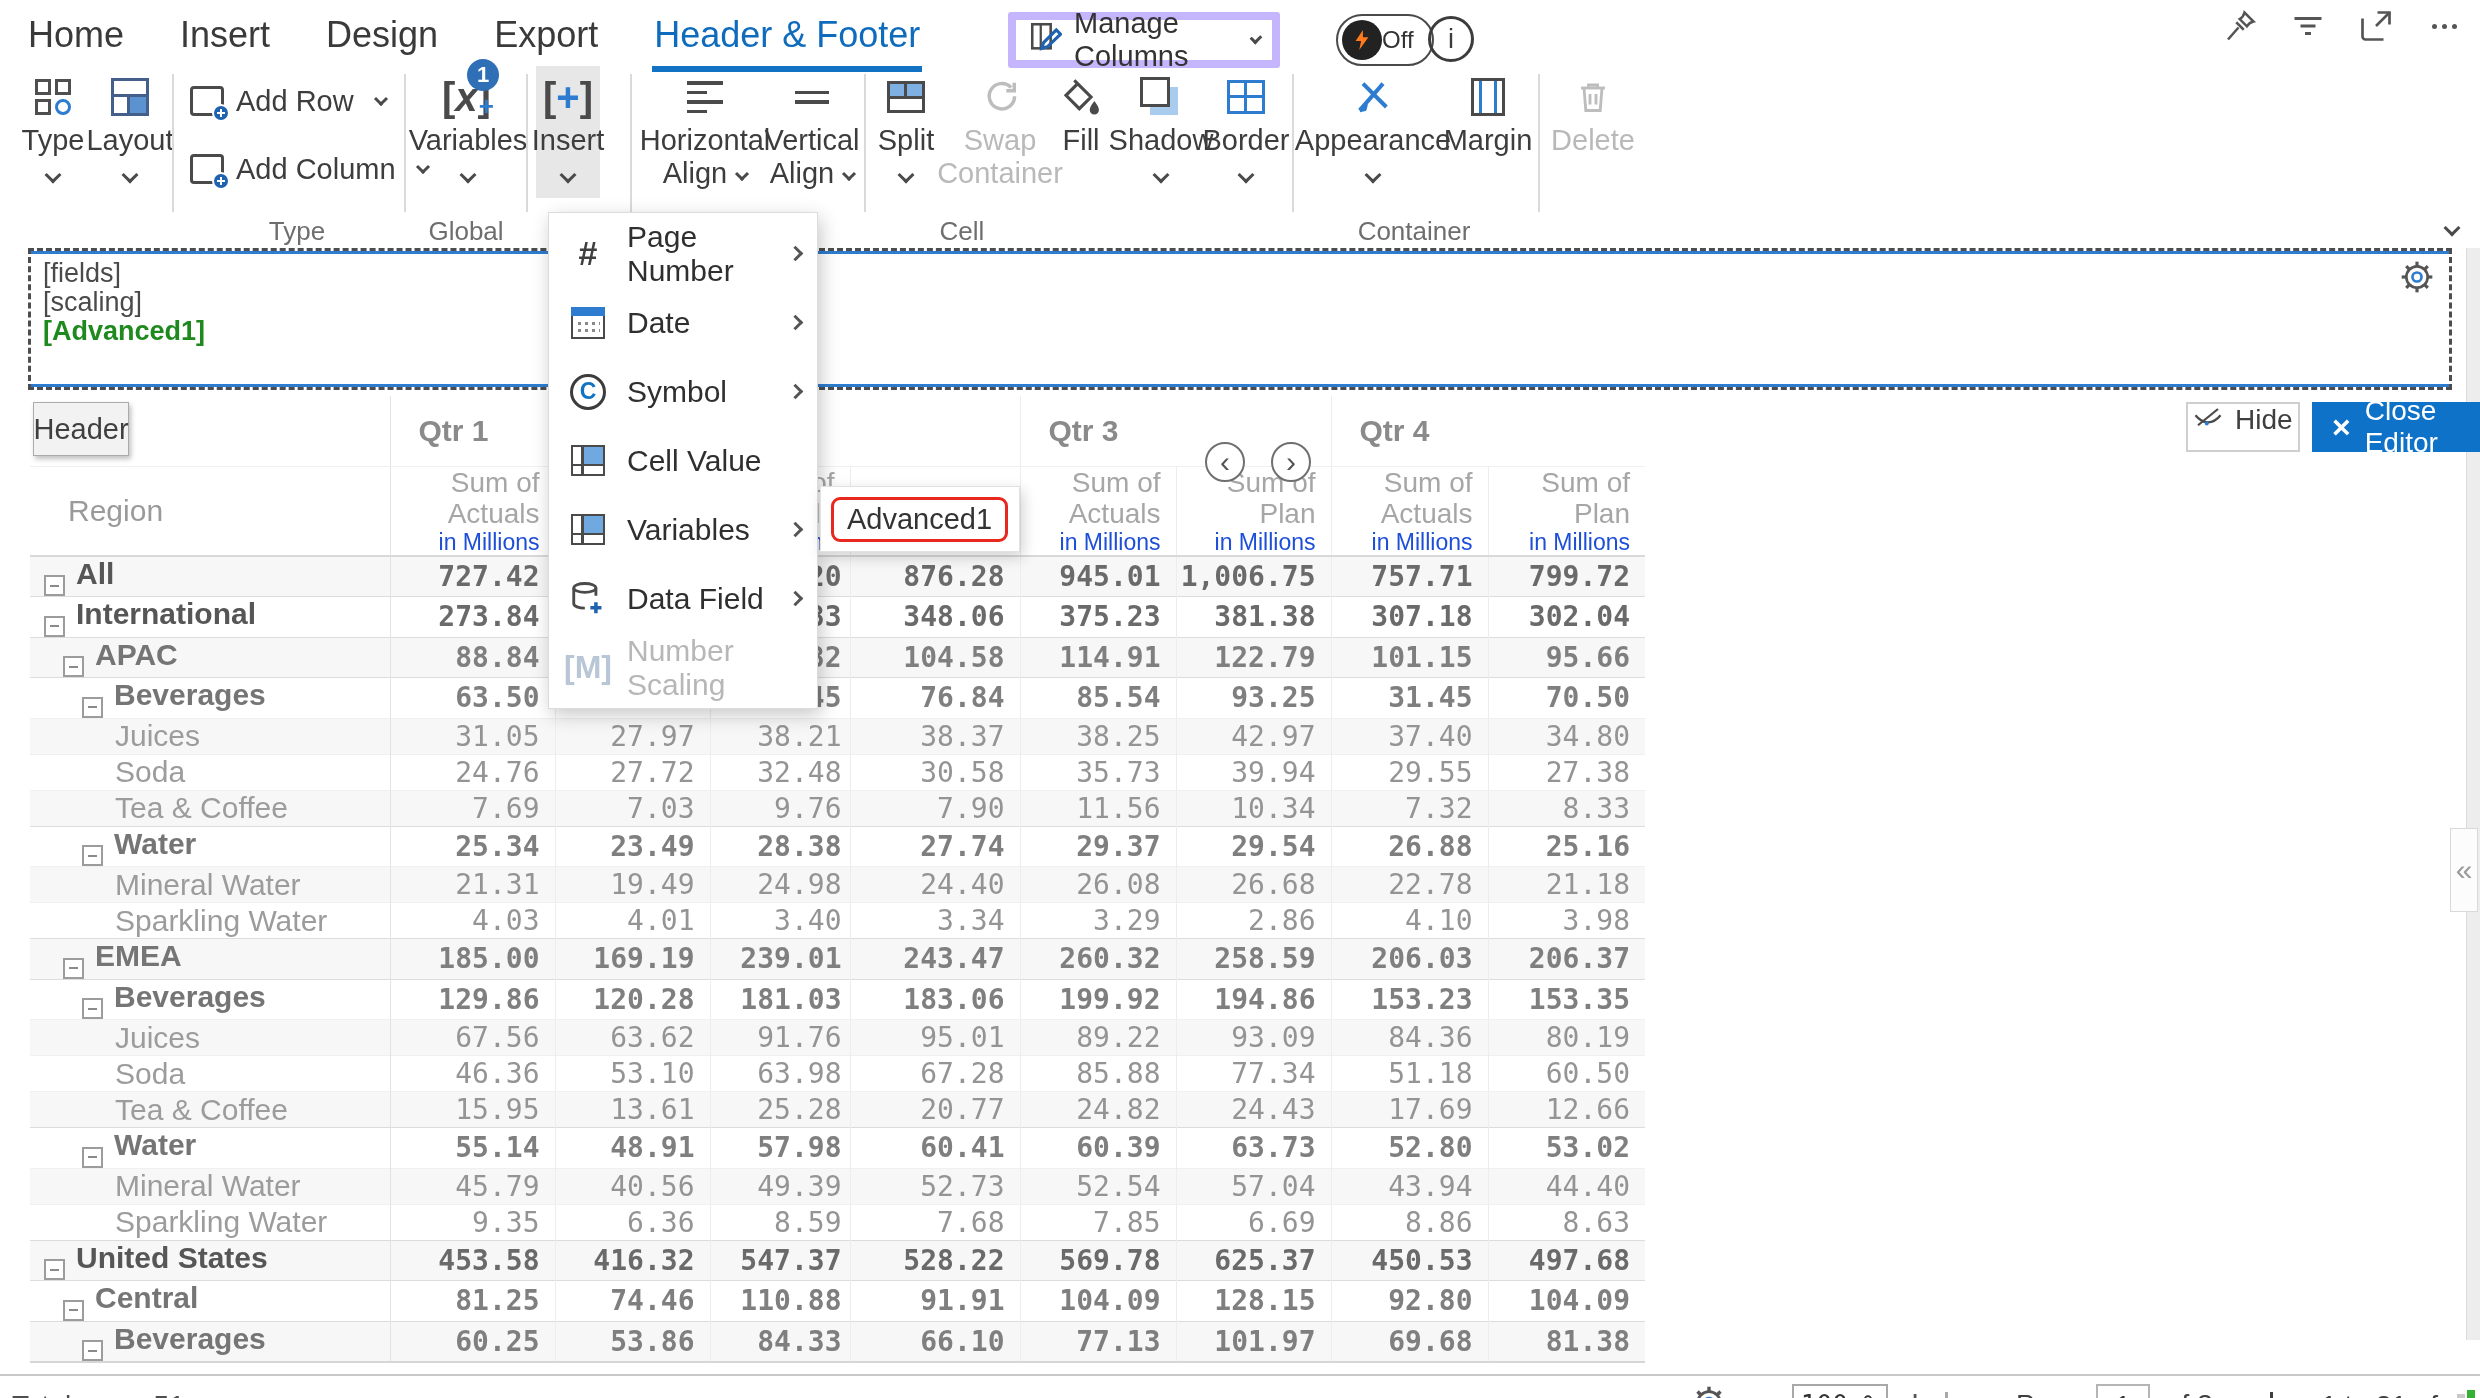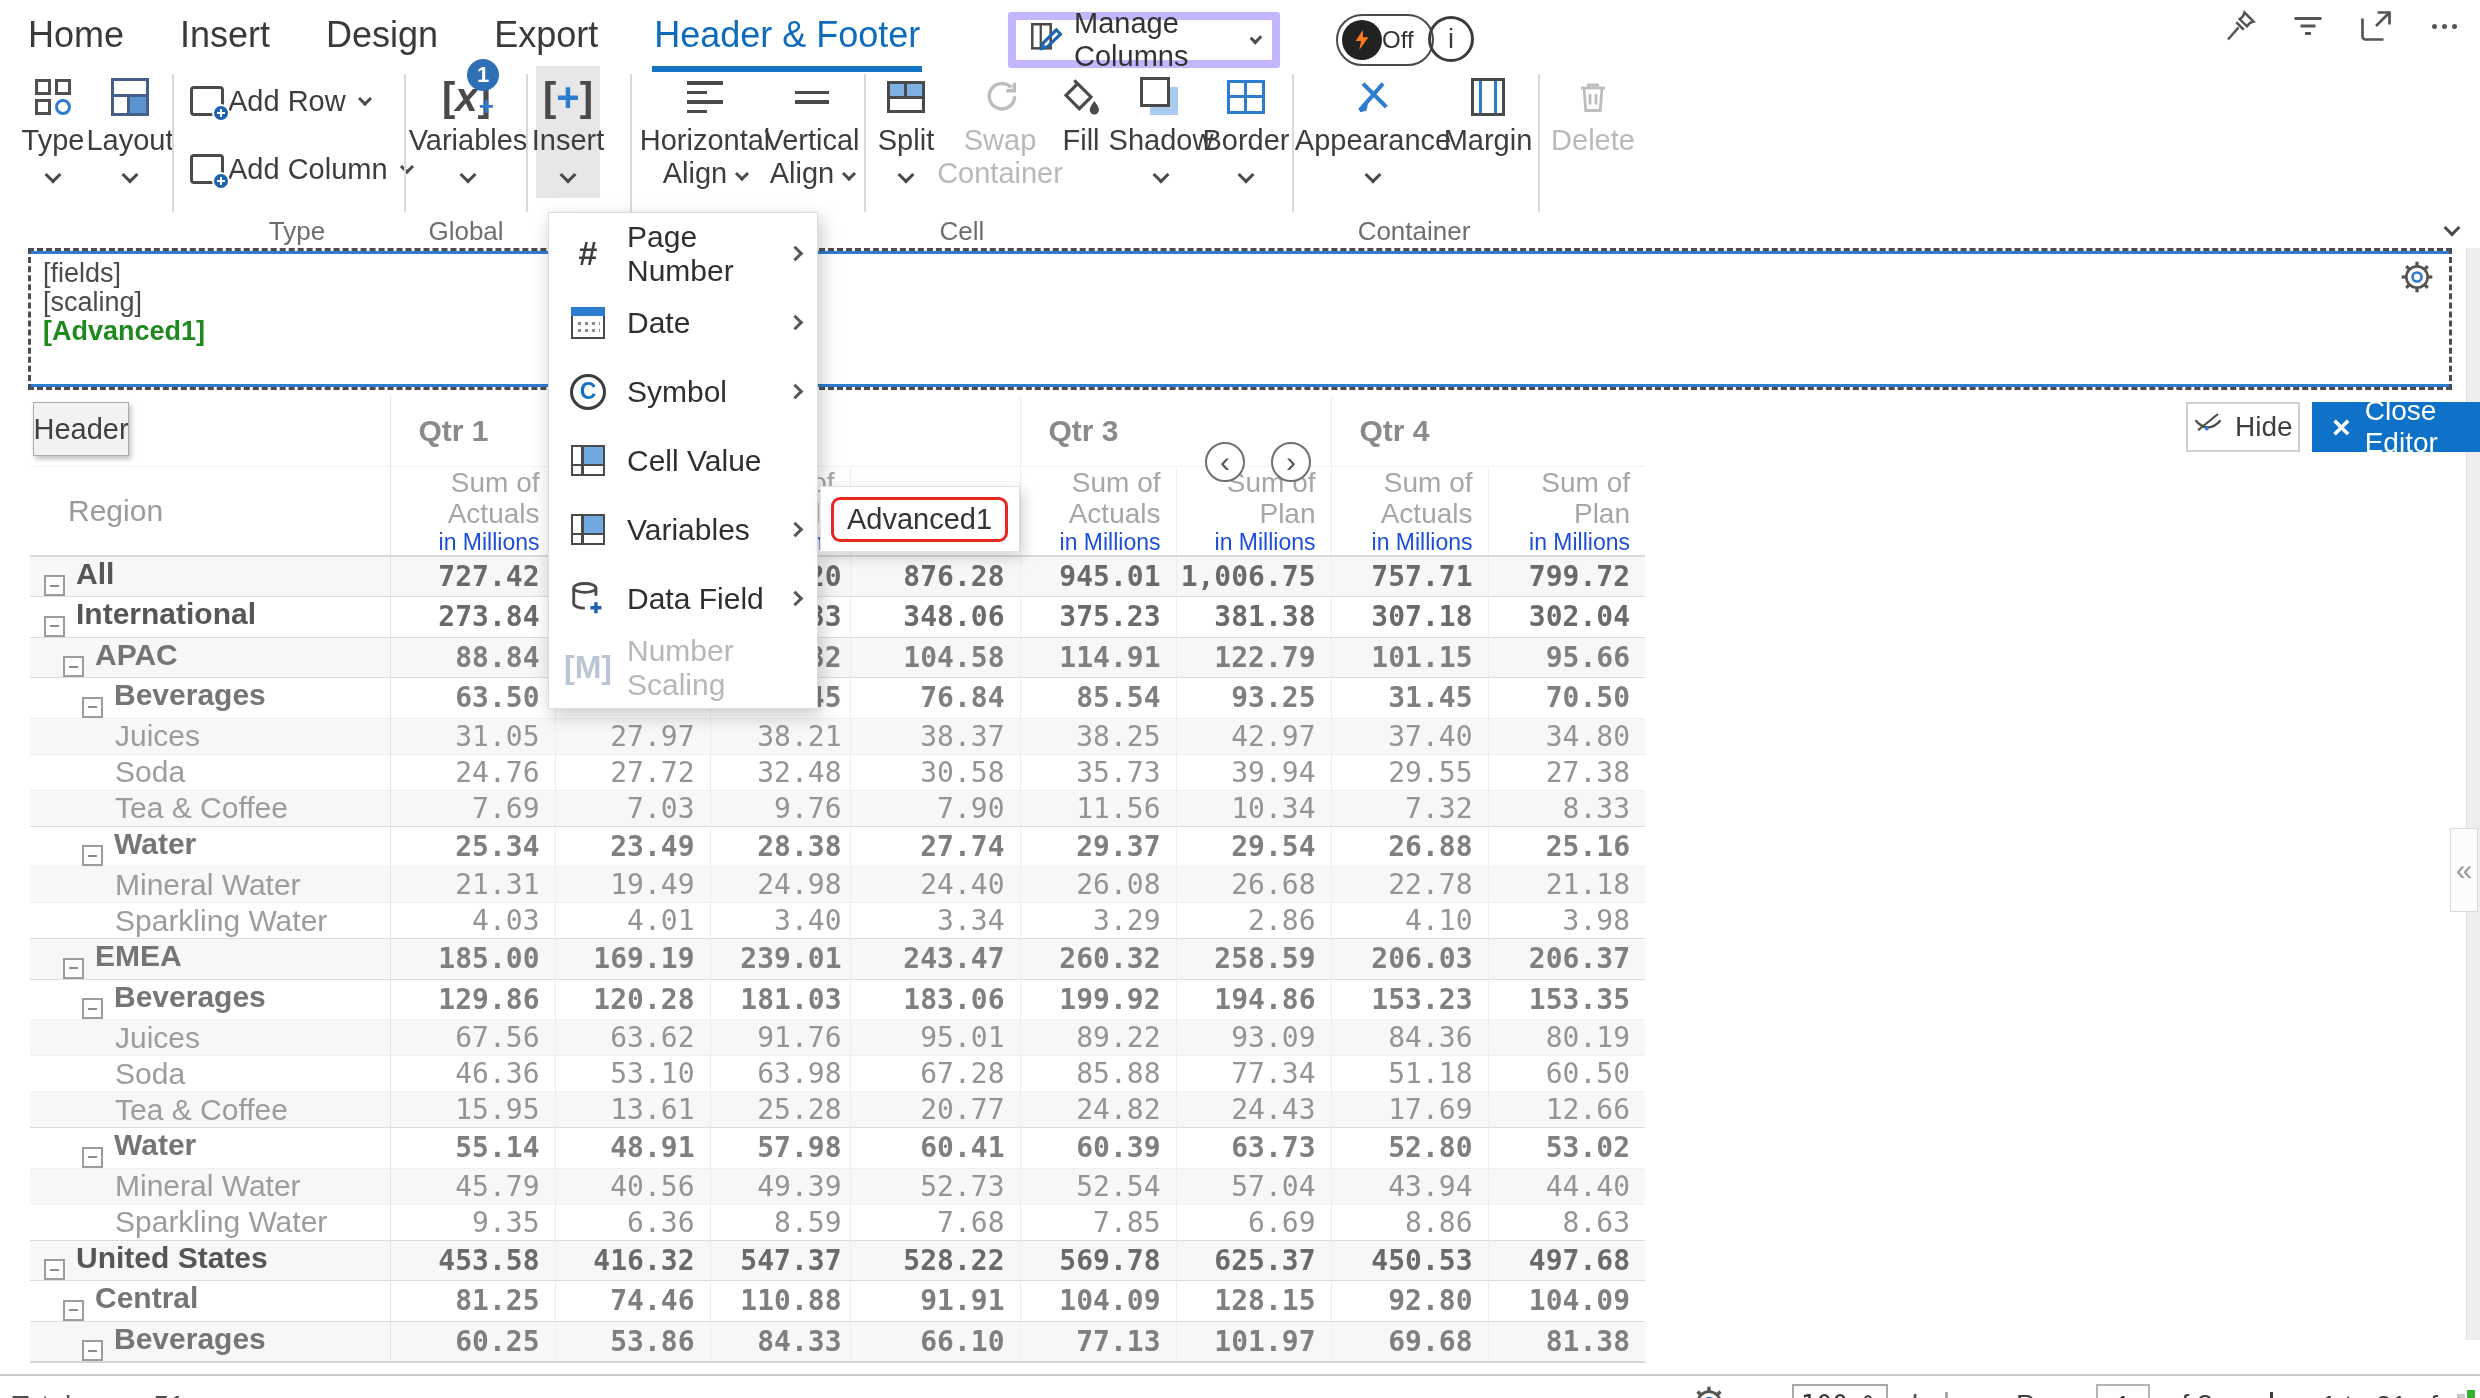--- a/index.html
+++ b/index.html
@@ -33,21 +33,21 @@
   .rb { position:absolute; top:70px; display:flex; flex-direction:column; align-items:center; font-size:29px; color:#3d3d3d; }
   .rb .iconbox { height:54px; display:flex; align-items:center; justify-content:center; }
   .rb .lbl { line-height:33px; text-align:center; }
   .rb.disabled, .rb.disabled .lbl { color:#b9b9b9; }
   .chv { display:inline-block; width:12px; height:12px; border-right:3px solid #4a4a4a;
          border-bottom:3px solid #4a4a4a; transform:rotate(45deg); }
   .rb .chv { margin-top:12px; }
   .chv.inline { margin:0 0 4px 10px; width:10px; height:10px; }
   .insert-tile { position:absolute; left:536px; top:66px; width:64px; height:132px; background:#e7e7e7; }
 
-  .hbtn { display:flex; align-items:center; gap:4px; height:58px; font-size:29px; color:#3d3d3d; }
+  .hbtn { display:flex; align-items:center; gap:12px; height:58px; font-size:29px; color:#3d3d3d; }
 
   
   .ico-type { display:grid; grid-template-columns:16px 16px; grid-template-rows:16px 16px; gap:4px; }
   .ico-type i { border:3px solid #4f4f4f; }
   .ico-type i.ci { border-color:#2e7cd0; border-radius:50%; }
   .ico-layout { position:relative; width:38px; height:38px; border:3px solid #44608a; background:#fff; }
   .ico-layout .h { position:absolute; left:0; right:0; top:13px; height:3px; background:#44608a; }
   .ico-layout .v { position:absolute; left:13px; top:16px; bottom:0; width:3px; background:#44608a; }
   .ico-layout .f { position:absolute; right:0; bottom:0; width:16px; height:16px; background:#5b93d0; }
   .ico-addrow { position:relative; width:34px; height:30px; border:3px solid #4a4a4a; border-radius:4px; }
@@ -113,21 +113,21 @@
   .exp::before { content:""; width:9px; height:2px; background:#8a8a8a; }
 
   .corner-chip { position:absolute; left:33px; top:402px; width:96px; height:54px; background:#f2f2f2;
     border:1.5px solid #ababab; box-shadow:2px 3px 5px rgba(0,0,0,.25); display:flex; align-items:center;
     justify-content:center; font-size:29px; color:#3f3f3f; z-index:5; }
   .navs { position:absolute; left:1205px; top:442px; display:flex; gap:26px; z-index:4; }
   .nav-c { width:40px; height:40px; border:2.5px solid #6f6f6f; border-radius:50%; display:flex;
     align-items:center; justify-content:center; font-size:30px; color:#555; background:#fff; }
 
   .hide-btn { position:absolute; left:2186px; top:402px; height:50px; background:#fff; border:2px solid #cfcfcf;
-    display:flex; align-items:center; gap:12px; padding:0 5px; font-size:28px; color:#3f3f3f; z-index:40; }
+    display:flex; align-items:flex-start; gap:12px; padding:0 5px; font-size:28px; color:#3f3f3f; z-index:40; }
   .close-btn { position:absolute; left:2312px; top:402px; height:50px; background:#0e72c8; color:#fff;
     display:flex; align-items:center; gap:14px; padding:0 20px; font-size:28px; z-index:40; }
   .close-btn .x { font-size:32px; font-weight:bold; line-height:1; }
 
   
   .menu { position:absolute; left:548px; top:212px; width:270px; background:#fff; border:1px solid #dcdcdc;
     box-shadow:3px 6px 18px rgba(0,0,0,.22); padding:6px 0; z-index:50; }
   .mi { height:69px; display:flex; align-items:center; gap:18px; padding:0 16px 0 18px; font-size:30px; color:#2f2f2f; }
   .mi .icon { width:42px; display:flex; justify-content:center; align-items:center; }
   .mi .lbl { flex:1; }

